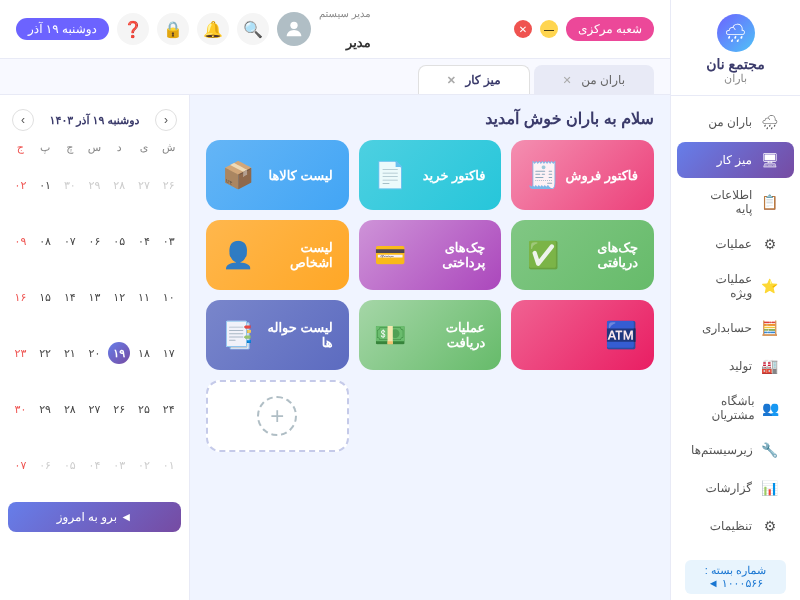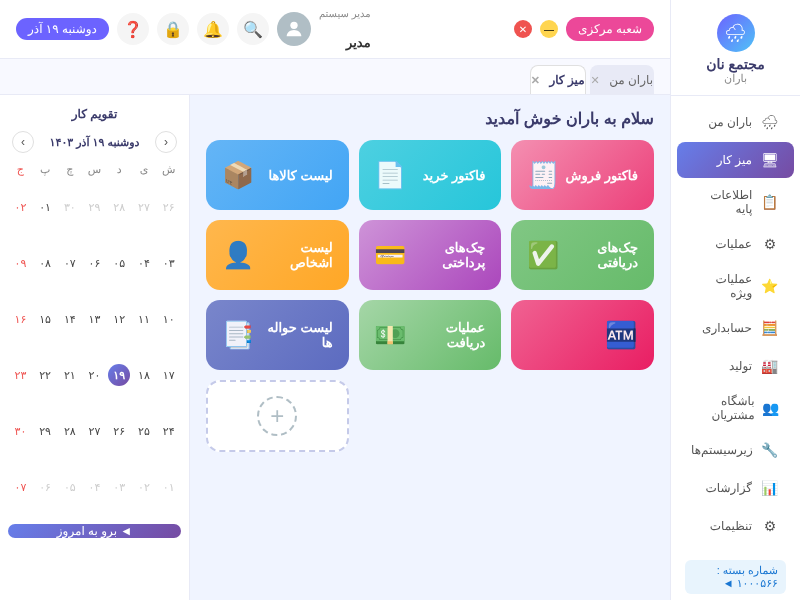--- a/index.html
+++ b/index.html
@@ -88,21 +88,21 @@
       align-items: center;
       justify-content: center;
       font-size: 14px;
     }
     .package-badge {
       background: #e8f4fd;
       color: #1976d2;
       font-size: 11px;
       padding: 4px 8px;
       border-radius: 6px;
-      text-align: right;
+      text-align: center;
       margin: 4px 6px;
       cursor: pointer;
     }
     .sidebar-logo-bottom {
       display: flex;
       justify-content: center;
       padding: 6px;
     }
     
     .main {
@@ -180,21 +180,21 @@
     
     .tabs-bar {
       display: flex;
       background: #f8f9ff;
       padding: 6px 16px 0;
       gap: 4px;
       align-items: flex-end;
       border-bottom: 1px solid #e8eaf6;
     }
     .tab {
-      padding: 7px 0;
+      padding: 7px 28px;
       border-radius: 8px 8px 0 0;
       font-size: 12px;
       cursor: pointer;
       border: 1px solid transparent;
       border-bottom: none;
       color: #666;
       background: #e8eaf6;
     }
     .tab.active {
       background: white;
@@ -354,21 +354,21 @@
       color: white;
       font-weight: bold;
     }
     .cal-day.other-month { color: #ccc; }
     .cal-day.friday { color: #ef5350; }
     .today-btn {
       background: linear-gradient(135deg, #667eea, #764ba2);
       color: white;
       border: none;
       border-radius: 8px;
-      padding: 0;
+      padding: 8px;
       font-size: 12px;
       cursor: pointer;
       width: 100%;
       font-family: Tahoma, Arial, sans-serif;
       display: flex;
       align-items: center;
       justify-content: center;
       gap: 6px;
     }
   </style>
@@ -524,21 +524,20 @@
             <span class="card-icon">📑</span>
           </div>
 
           <div class="card card-add" style="grid-column: 3;">
             <div class="card-add-icon">+</div>
           </div>
         </div>
       </div>
 
       <div class="calendar-panel">
-        <div class="calendar-title">تقویم کار</div>
         <div class="calendar-nav">
           <button class="cal-nav-btn">‹</button>
           <span style="font-size:11px; color:#3b3b6b; font-weight:bold;">دوشنبه ۱۹ آذر ۱۴۰۳</span>
           <button class="cal-nav-btn">›</button>
         </div>
         <div class="calendar-grid">
           <div class="cal-header-row">
             <span>ش</span>
             <span>ی</span>
             <span>د</span>

